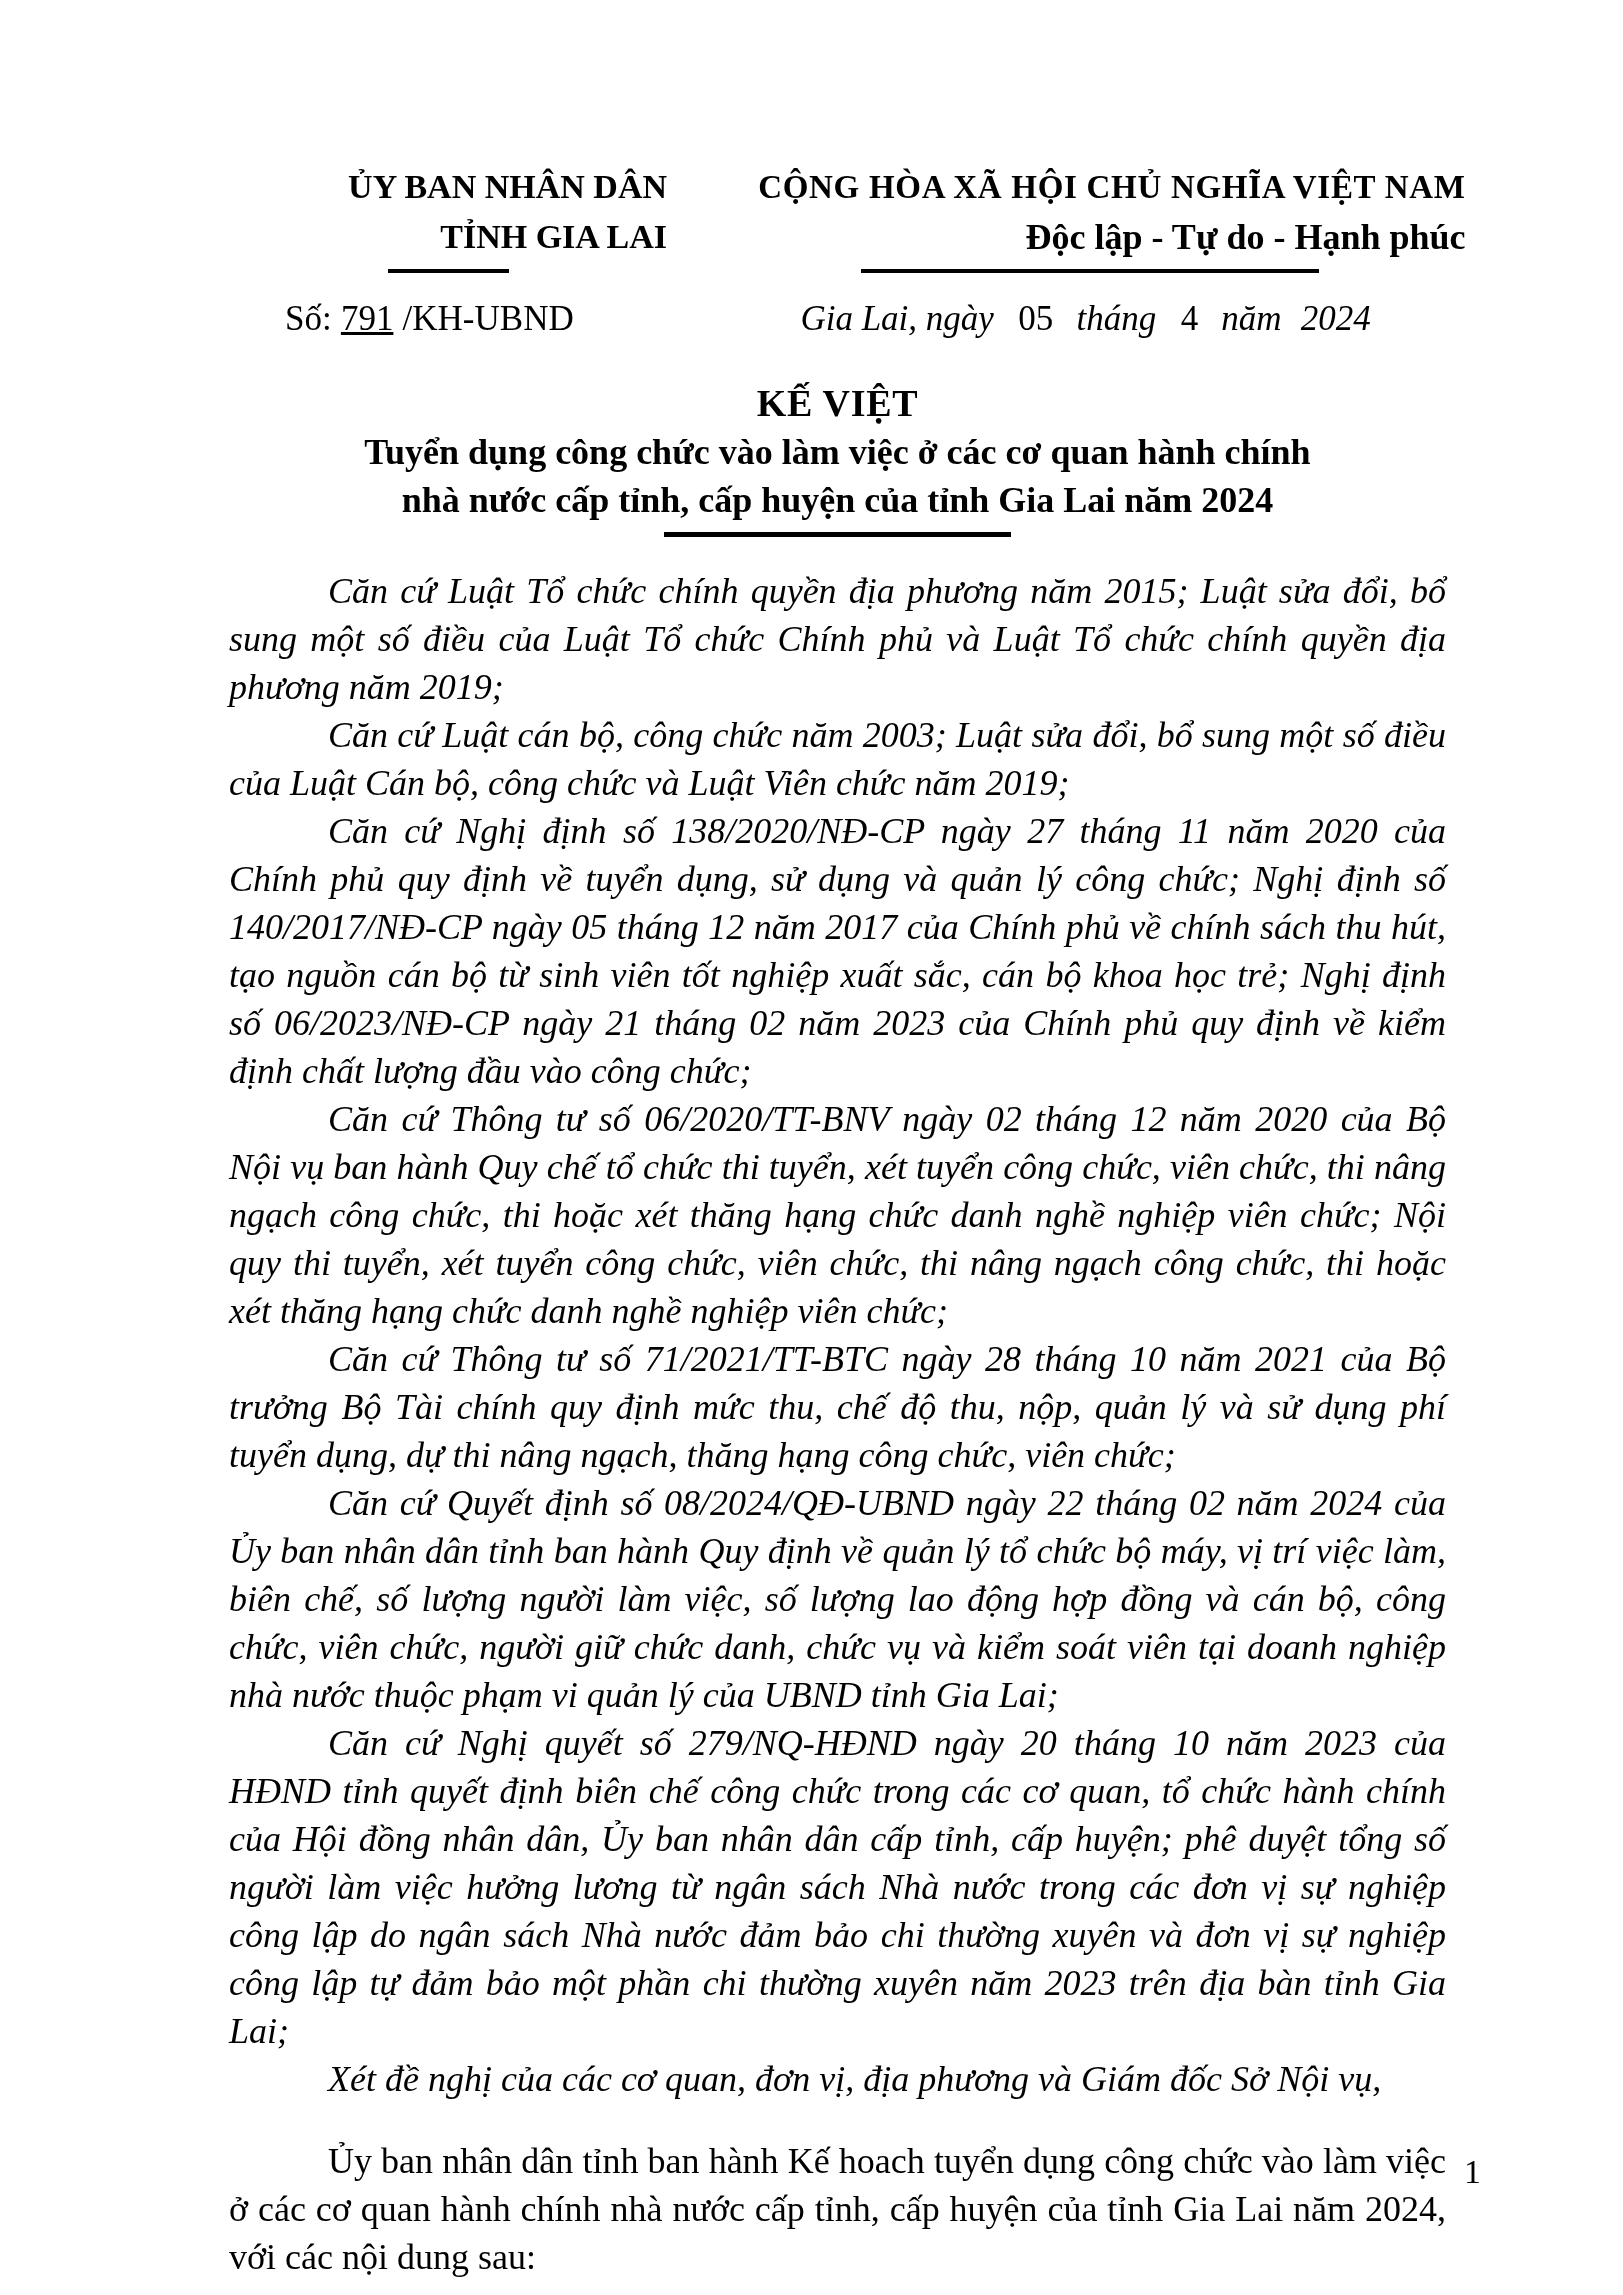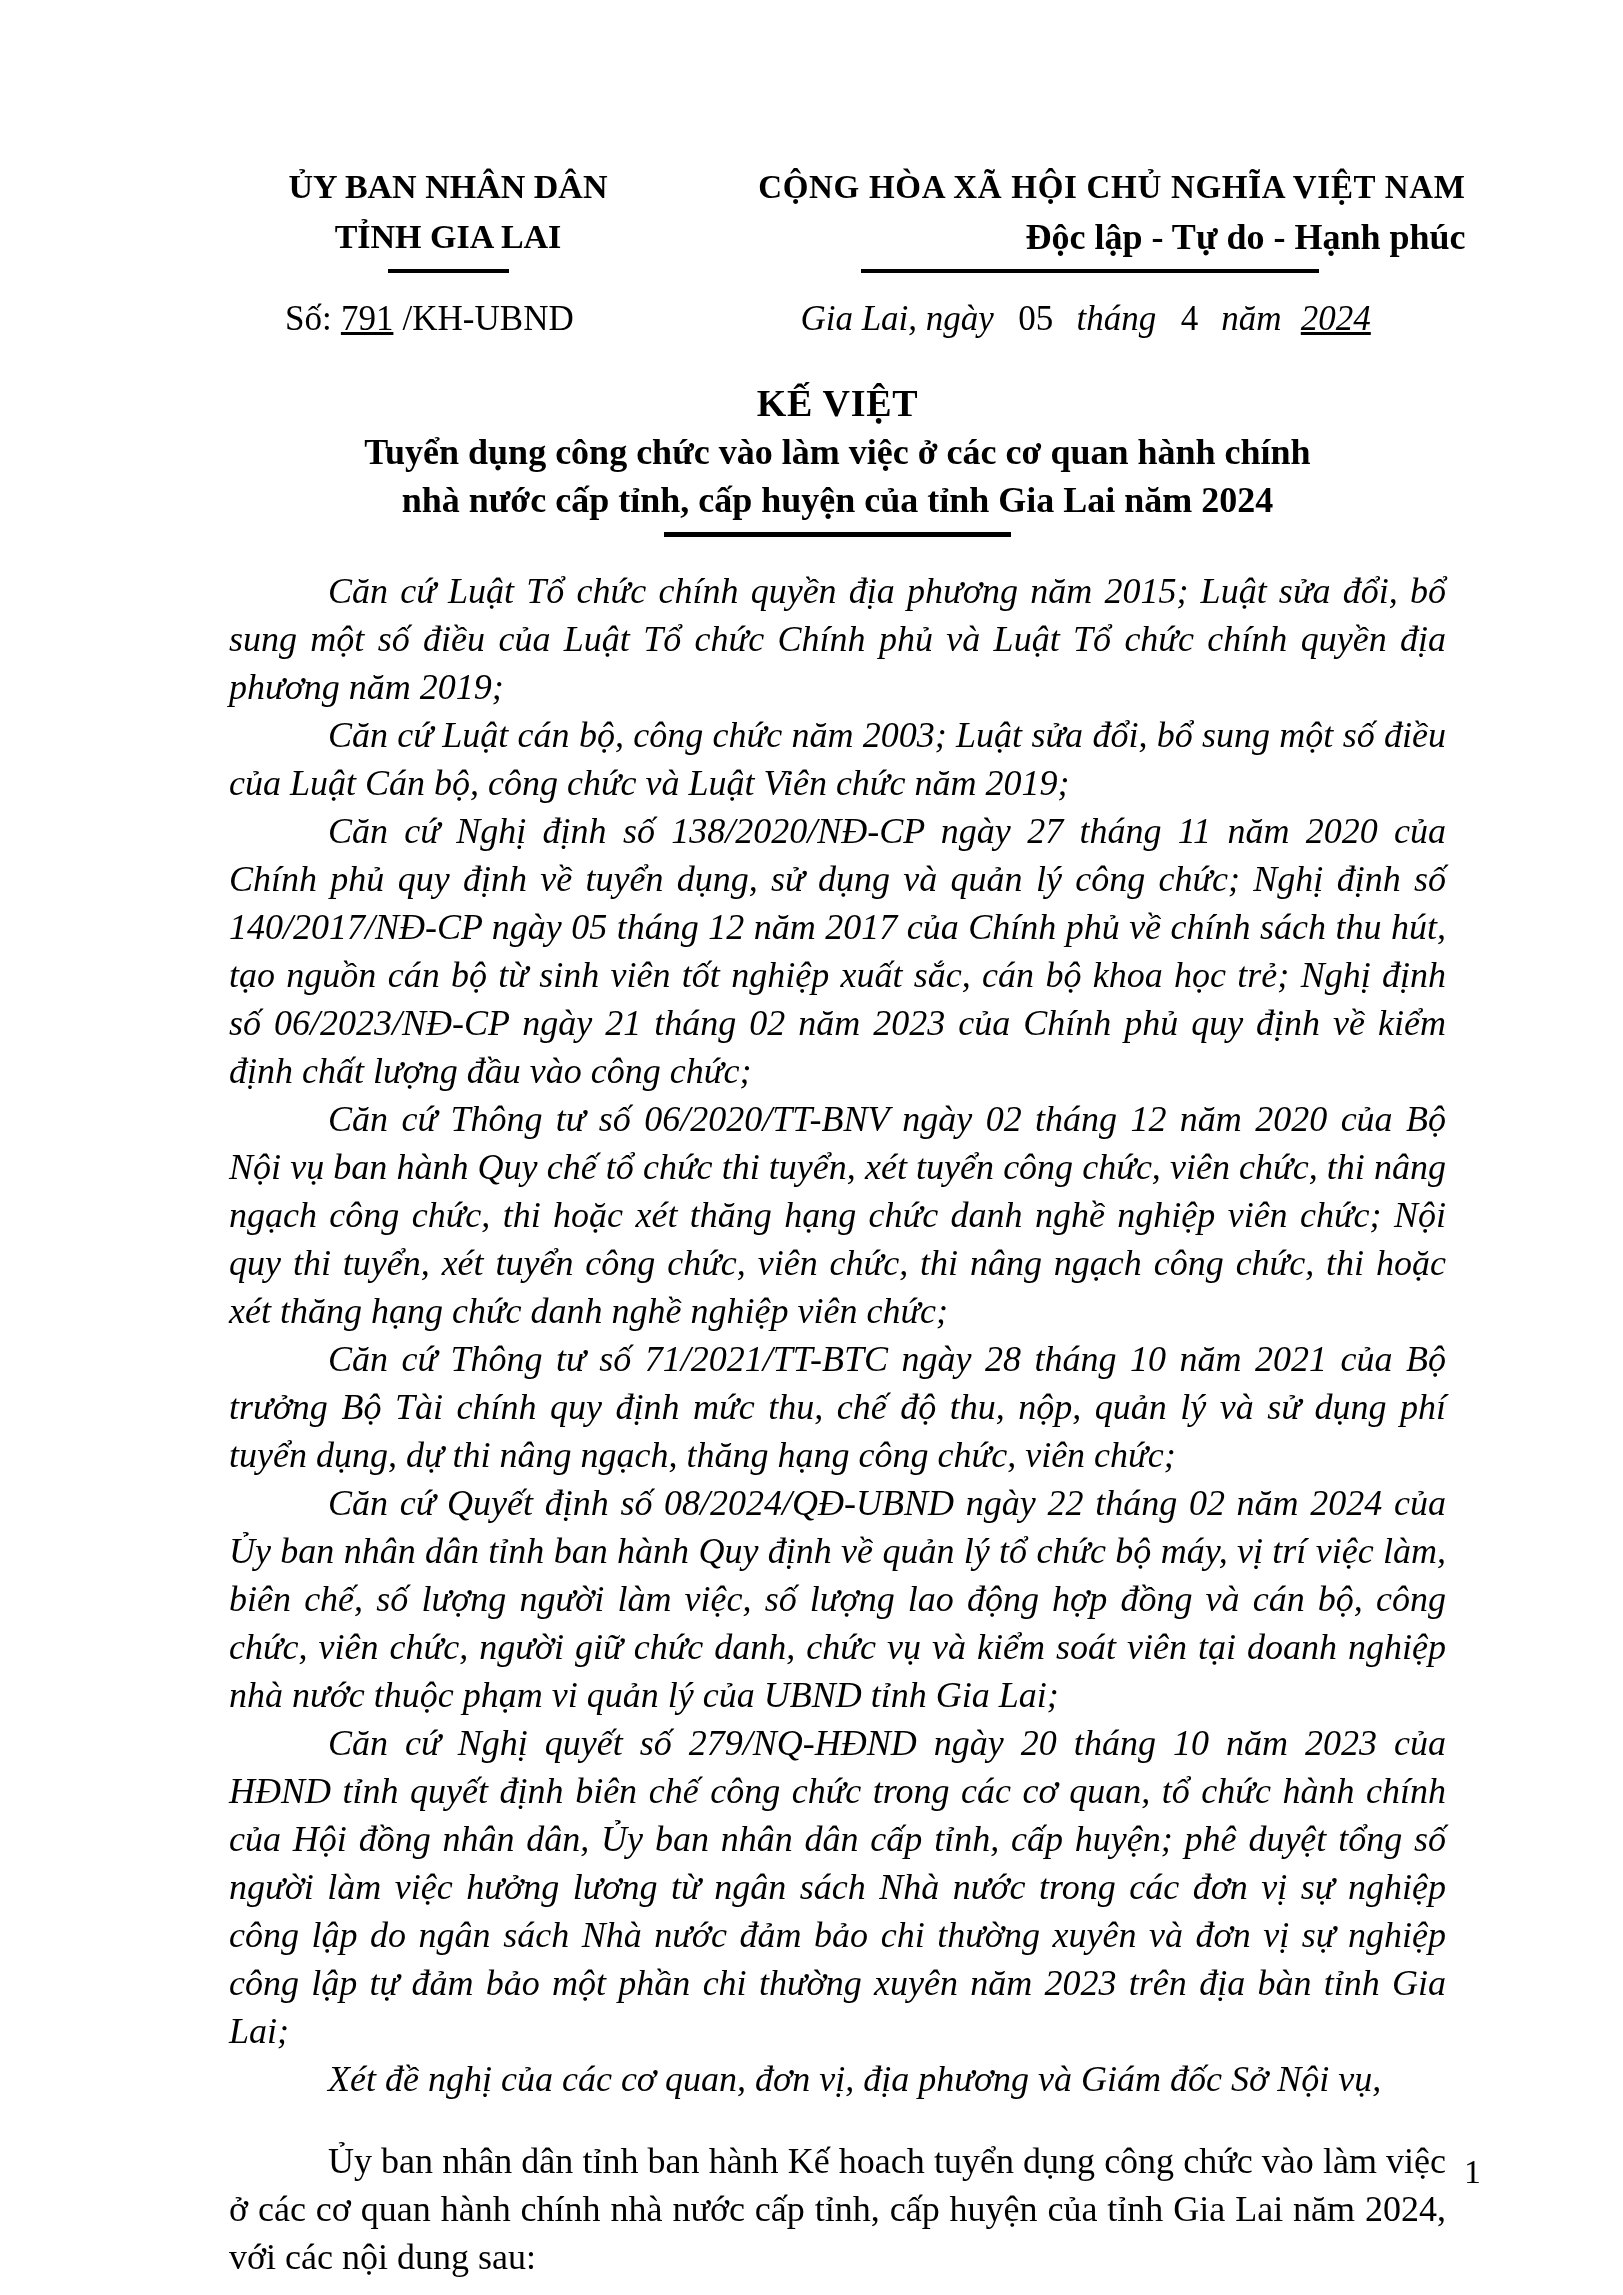--- a/index.html
+++ b/index.html
@@ -17,21 +17,21 @@
     left: 229px;
     top: 162px;
     width: 1217px;
   }
 
   
   .header-row { display: flex; }
   .h-left  { width: 438px; text-align: center; }
   .h-right { width: 752px; margin-left: auto; margin-right: -19.6px; text-align: right; }
 
-  .org-line   { font-weight: bold; font-size: 34px; line-height: 50px; white-space: nowrap; }
+  .org-line   { font-weight: bold; font-size: 34px; line-height: 50px; white-space: nowrap; text-align: right; }
   .nat-line1  { font-weight: bold; font-size: 33px; line-height: 50px; white-space: nowrap; letter-spacing: 0.7px; }
   .nat-line2  { font-weight: bold; font-size: 36px; line-height: 50px; white-space: nowrap; }
 
   .rule { height: 4.6px; background: #000; margin: 6.5px auto 0 auto; }
   .rule-left  { width: 121px; }
   .rule-right { width: 458px; }
 
   .header-row2 { display: flex; margin-top: 21px; }
   .doc-number {
     width: 438px; box-sizing: border-box;
@@ -90,21 +90,21 @@
     <div class="header-row2">
       <div class="doc-number">
         <span>Số:</span><span class="num" style="margin-left:0;text-decoration:underline;">791</span><span>/KH-UBND</span>
       </div>
       <div class="date-line">
         <span class="it">Gia Lai, ngày</span>
         <span class="num">05</span>
         <span class="it">tháng</span>
         <span class="num">4</span>
         <span class="it">năm</span>
-        <span class="it" style="margin-right:8px;text-decoration:underline;">2024</span>
+        <span class="it" style="margin-right:8px;">2024</span>
       </div>
     </div>
 
     <div class="title-block">
       <div class="title-heading">KẾ VIỆT</div>
       <div class="title-sub">Tuyển dụng công chức vào làm việc ở các cơ quan hành chính</div>
       <div class="title-sub">nhà nước cấp tỉnh, cấp huyện của tỉnh Gia Lai năm 2024</div>
       <div class="title-rule"></div>
     </div>
 

